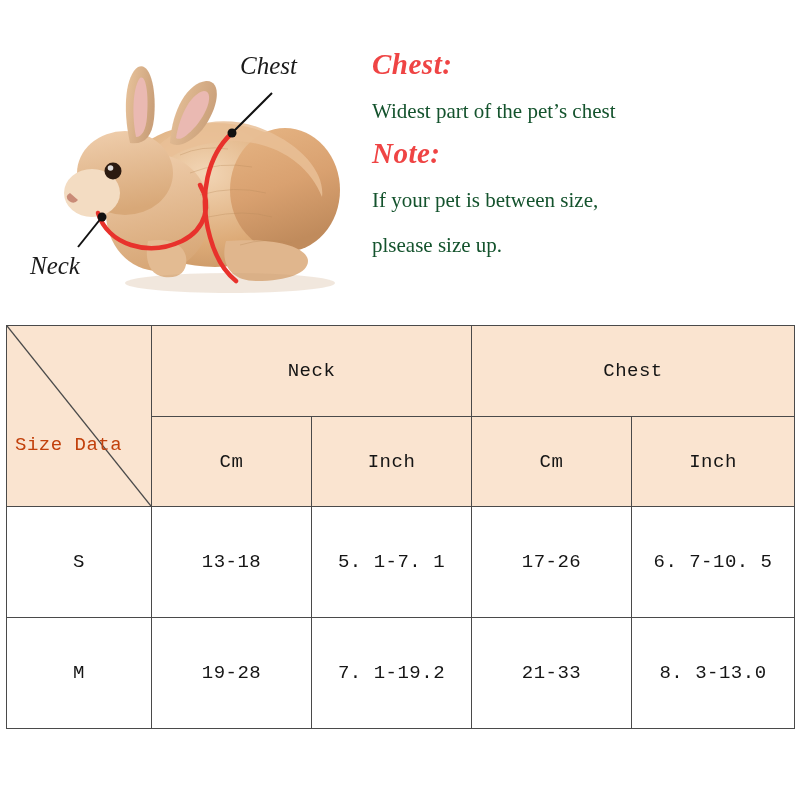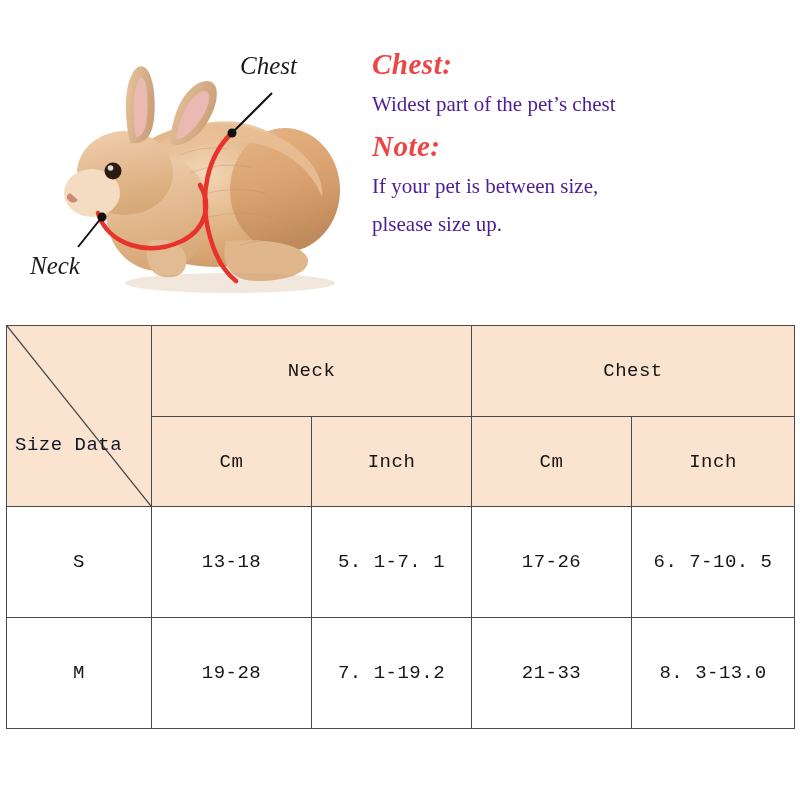--- a/index.html
+++ b/index.html
@@ -62,22 +62,22 @@
     color: #ef4444;
     margin: 0 0 6px 0;
     letter-spacing: 0.5px;
   }
   .heading.second {
     margin-top: 12px;
   }
   .body-line {
     font-family: "Liberation Serif", serif;
     font-size: 21px;
-    color: #4c1d95;
-    margin: 9px 0 7px 0;
+    color: #14532d;
+    margin: 16px 0 7px 0;
     line-height: 1.35;
   }
 
   
   .size-table {
     position: absolute;
     left: 6px;
     top: 325px;
     width: 788px;
     border-collapse: collapse;
@@ -106,21 +106,21 @@
     left: 0; top: 0;
     width: 100%;
     height: 100%;
   }
   .corner-label {
     position: absolute;
     left: 8px;
     bottom: 50px;
     font-size: 19px;
     font-family: "Liberation Mono", monospace;
-    color: #0f172a;
+    color: #c2410c;
   }
   .grp-head { height: 88px; font-size: 21px; }
   .unit-head { height: 87px; }
   .data-row td { height: 108px; background: #ffffff; }
 </style>
 </head>
 <body>
 
 <div class="top-section">
 

